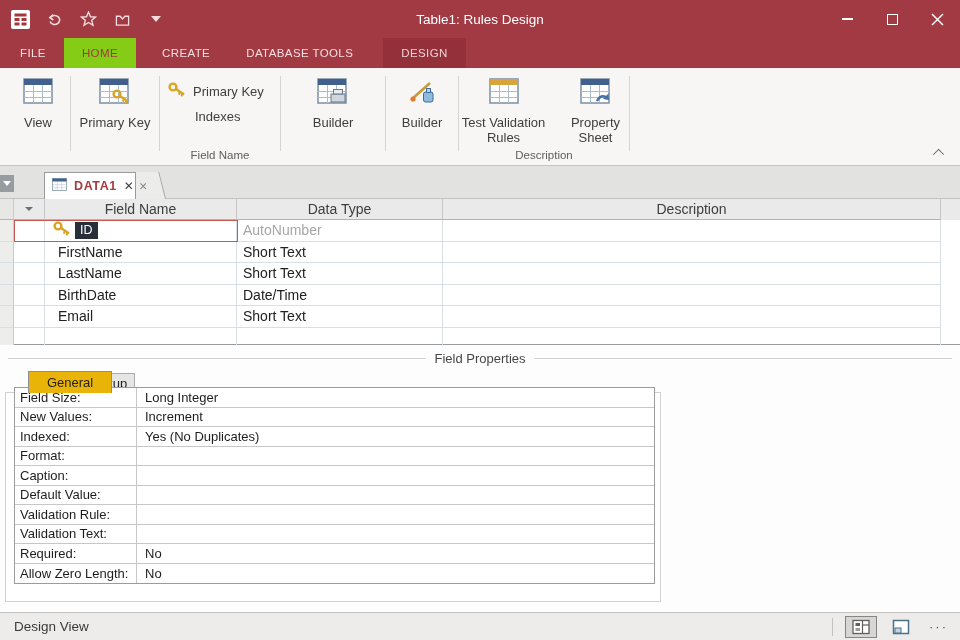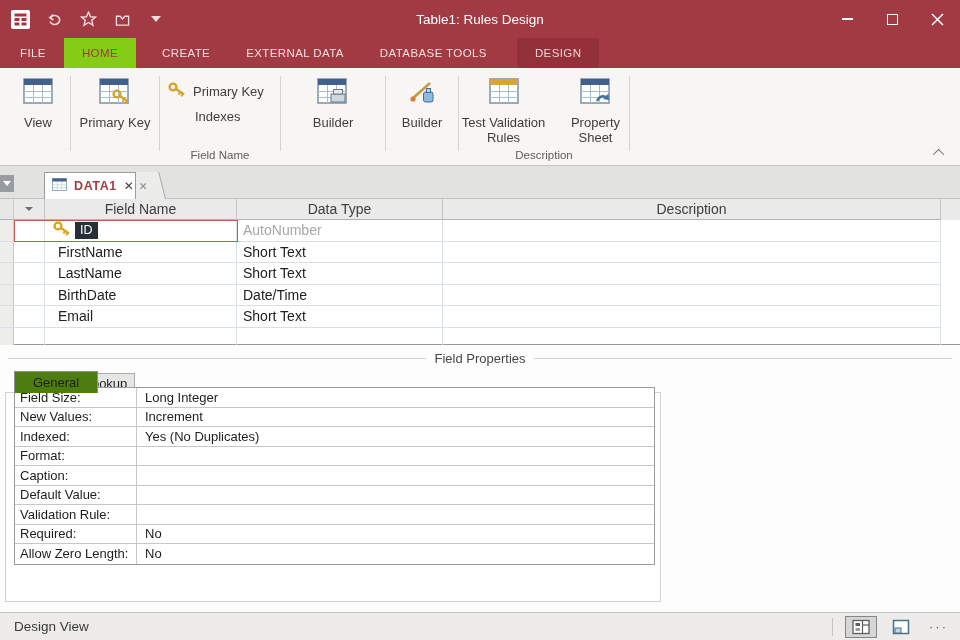--- a/index.html
+++ b/index.html
@@ -69,21 +69,21 @@
   #sel-overlay { position:absolute; left:14px; top:21px; width:224px; height:22px; border:1px solid #C75B52; pointer-events:none; }
   .idrow { display:flex; align-items:center; gap:5px; padding-left:8px; }
   .idchip { background:#273038; color:#fff; font-size:12.5px; padding:1px 5px 2px 5px; }
 
   
   #props { position:absolute; left:0; top:345px; width:960px; height:267px; background:#fdfdfd; }
   .legend { position:absolute; left:0; top:4px; width:960px; height:18px; display:flex; align-items:center; }
   .legend .lline { flex:1; height:1px; background:#d2d2d2; margin:0 8px; }
   .legend .ltext { font-size:13px; color:#474747; }
   .ptab { position:absolute; font-size:13px; color:#1f1f1f; display:flex; align-items:center; justify-content:center; }
-  .ptab.general { left:14px; top:26px; width:84px; height:22px; background:#4d7c0f; border:1px solid #8f8f8f; border-bottom:none; z-index:3; }
+  .ptab.general { left:28px; top:26px; width:84px; height:22px; background:#eab308; border:1px solid #8f8f8f; border-bottom:none; z-index:3; }
   .ptab.lookup { left:77px; top:28px; width:58px; height:20px; background:#e6e6e5; border:1px solid #ababab; border-bottom:none; z-index:1; }
   #props-box { position:absolute; left:5px; top:47px; width:656px; height:210px; border:1px solid #d2d2d2; background:#fff; }
   #prop-table { position:absolute; left:14px; top:42px; width:641px; border:1px solid #9b9b9b; background:#fff; z-index:2; }
   .prow { display:grid; grid-template-columns:122px 1fr; height:19.5px; border-bottom:1px solid #c7c7c7; }
   .prow:last-child { border-bottom:none; }
   .plabel { border-right:1px solid #c7c7c7; font-size:13px; color:#1d1d1d; display:flex; align-items:center; padding-left:5px; }
   .pvalue { font-size:13px; color:#1d1d1d; display:flex; align-items:center; padding-left:8px; }
 
   
   #statusbar { position:absolute; left:0; top:612px; width:960px; height:28px; background:#eeecea; border-top:1px solid #c5c3c1; display:flex; align-items:center; }
@@ -168,21 +168,20 @@
             <line x1="12" y1="1" x2="1" y2="12" stroke="#fff" stroke-width="1.5"></line>
           </svg>
       </span>
     </div>
   </div>
 
   <div id="ribbontabs">
     <div class="rtab file">FILE</div>
     <div class="rtab active">HOME</div>
     <div class="rtab gap">CREATE</div>
-    <div class="rtab">EXTERNAL DATA</div>
     <div class="rtab">DATABASE TOOLS</div>
     <div class="rtab contextual">DESIGN</div>
   </div>
 
   <div id="ribbon">
     <div class="ribbon-inner">
       <div class="rgroup" style="width:64px">
         <div class="gcontent">
           <div class="bigbtn">
             <span class="bicon">
@@ -417,20 +416,24 @@
         </div>
       <div class="prow">
           <div class="plabel">Default Value:</div>
           <div class="pvalue"></div>
         </div>
       <div class="prow">
           <div class="plabel">Validation Rule:</div>
           <div class="pvalue"></div>
         </div>
       <div class="prow">
+          <div class="plabel">Validation Text:</div>
+          <div class="pvalue"></div>
+        </div>
+      <div class="prow">
           <div class="plabel">Required:</div>
           <div class="pvalue">No</div>
         </div>
       <div class="prow">
           <div class="plabel">Allow Zero Length:</div>
           <div class="pvalue">No</div>
         </div>
     </div>
   </div>
 

